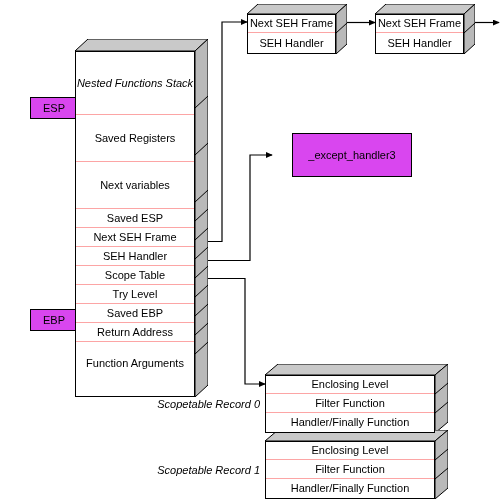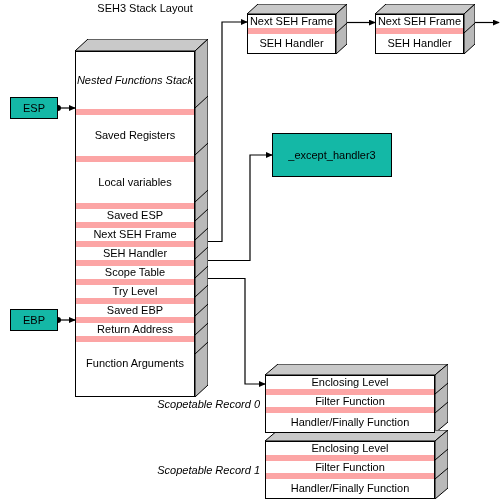--- a/index.html
+++ b/index.html
@@ -33,43 +33,44 @@
   }
   .block .top{
     position:absolute;
     background:#c9c9c9;
     border:1px solid #000;
     box-sizing:border-box;
     z-index:1;
   }
   .row{
     position:relative;
-    border-bottom:6px solid #fca5a5;
+    border-bottom:1px solid #fca5a5;
     box-sizing:border-box;
     font-size:11px;
     display:flex;
     align-items:center;
     justify-content:center;
     text-align:center;
     line-height:1.15;
     background:#fff;
     white-space:nowrap;
   }
   .row:last-child{border-bottom:none;}
   .row.multi{white-space:normal;}
 
   
   .flatbox{
     position:absolute;
-    background:#14b8a6;
+    background:#d946ef;
     border:1px solid #000;
     box-sizing:border-box;
     font-size:11px;
     display:flex;align-items:center;justify-content:center;
     white-space:nowrap;
+    margin-left:20px;
   }
   .reg{font-size:11px;}
 
   .sidelabel{
     position:absolute;
     font-size:11px;
     white-space:nowrap;
     text-align:right;
     font-style:italic;
   }
@@ -115,21 +116,20 @@
       <rect x="340" y="19" width="7" height="7" fill="#000"></rect>
       <line x1="347" y1="22.5" x2="375" y2="22.5" stroke="#000" stroke-width="1.2" marker-end="url(#arrow)"></line>
     </g>
 
     <g>
       <rect x="467" y="19" width="7" height="7" fill="#000"></rect>
       <line x1="474" y1="22.5" x2="499" y2="22.5" stroke="#000" stroke-width="1.2" marker-end="url(#arrow)"></line>
     </g>
   </svg>
 
-  <div class="title" style="left:60px;top:2px;width:170px;">SEH3 Stack Layout</div>
 
 
   <div class="flatbox reg" style="left:10px;top:97px;width:48px;height:22px;">ESP</div>
 
   <div class="flatbox reg" style="left:10px;top:309px;width:48px;height:22px;">EBP</div>
 
   <div class="block" style="left:75px;top:39px;width:133px;height:358px;">
     <div class="top" style="left:13px;top:0px;width:120px;height:12px;
                 clip-path:polygon(0% 100%, 11% 0%, 100% 0%, 89% 100%);
                 background:#c9c9c9;border:none;"></div>
@@ -144,21 +144,21 @@
       <line x1="120" y1="220" x2="133" y2="208" stroke="#000" stroke-width="1"></line>
       <line x1="120" y1="239" x2="133" y2="227" stroke="#000" stroke-width="1"></line>
       <line x1="120" y1="258" x2="133" y2="246" stroke="#000" stroke-width="1"></line>
       <line x1="120" y1="277" x2="133" y2="265" stroke="#000" stroke-width="1"></line>
       <line x1="120" y1="296" x2="133" y2="284" stroke="#000" stroke-width="1"></line>
       <line x1="120" y1="315" x2="133" y2="303" stroke="#000" stroke-width="1"></line>
     </svg>
     <div class="face" style="left:0px;top:12px;width:120px;height:346px;display:flex;flex-direction:column;">
       <div class="row multi" style="height:63px;font-style:italic;">Nested Functions Stack</div>
       <div class="row" style="height:47px;">Saved Registers</div>
-      <div class="row" style="height:47px;">Local variables</div>
+      <div class="row" style="height:47px;">Next variables</div>
       <div class="row" style="height:19px;">Saved ESP</div>
       <div class="row" style="height:19px;">Next SEH Frame</div>
       <div class="row" style="height:19px;">SEH Handler</div>
       <div class="row" style="height:19px;">Scope Table</div>
       <div class="row" style="height:19px;">Try Level</div>
       <div class="row" style="height:19px;">Saved EBP</div>
       <div class="row" style="height:19px;">Return Address</div>
       <div class="row" style="height:43px;">Function Arguments</div>
     </div>
   </div>

